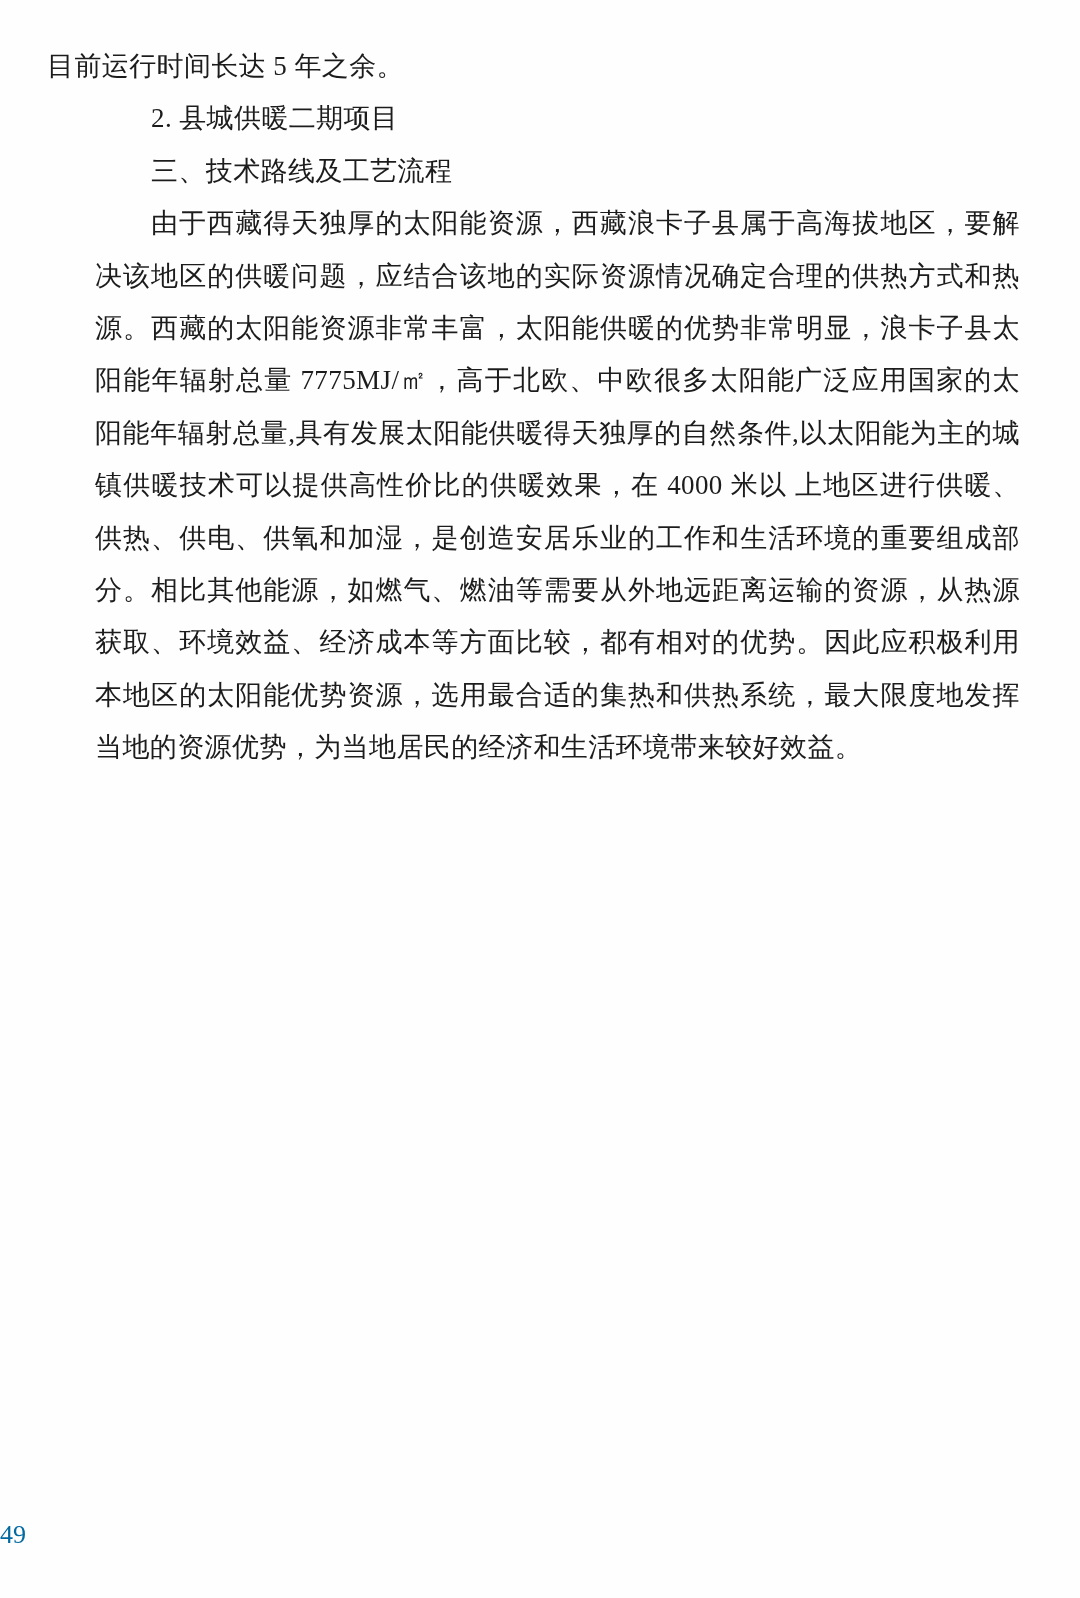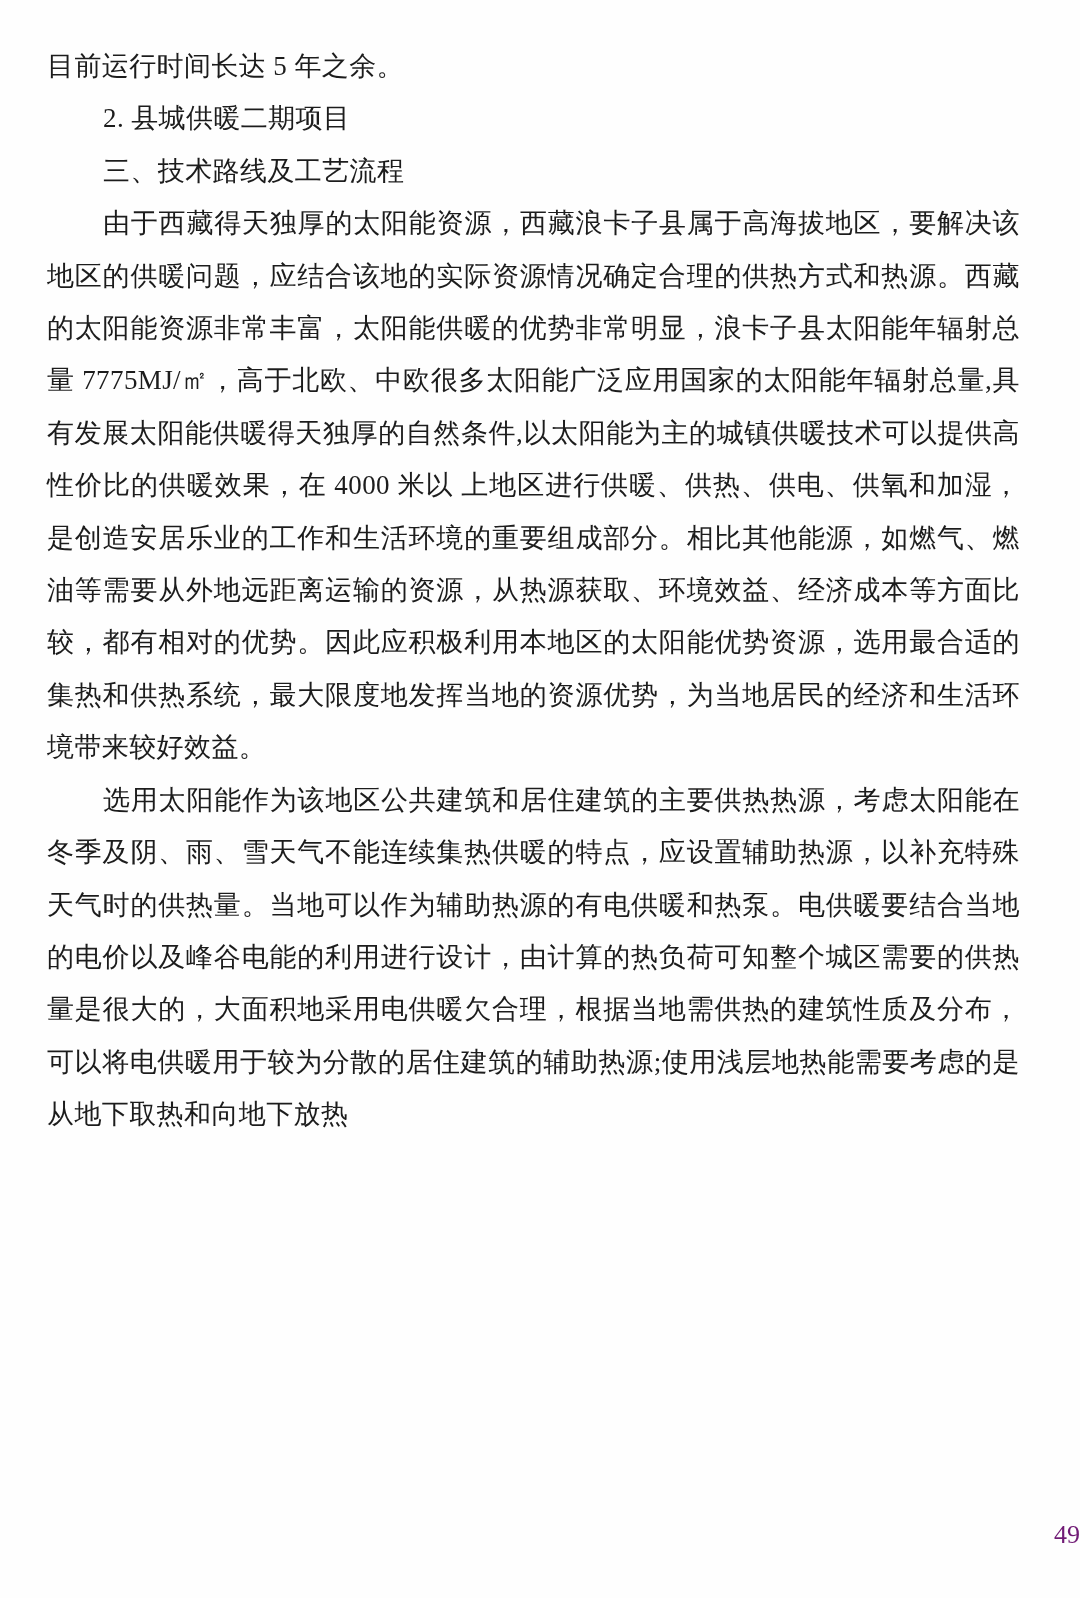--- a/index.html
+++ b/index.html
@@ -25,39 +25,39 @@
     margin: 0;
     font-size: 27px;
     line-height: 52.4px;
     text-align: justify;
     text-justify: inter-ideograph;
     letter-spacing: 0.4px;
     word-break: break-all;
   }
   .para.indent {
     text-indent: 56px;
+    margin-left: 48px;
   }
   .para.heading {
     font-weight: normal;
   }
   .page-footer {
     position: absolute;
     bottom: 48px;
     left: 0;
     width: 100%;
-    text-align: right;
+    text-align: left;
     font-size: 26px;
-    color: #701a75;
+    color: #0369a1;
   }
 </style>
 </head>
 <body>
 
 <div class="page">
   <div class="content">
     <p class="para">目前运行时间长达 5 年之余。</p>
     <p class="para indent">2. 县城供暖二期项目</p>
     <p class="para indent heading">三、技术路线及工艺流程</p>
     <p class="para indent">由于西藏得天独厚的太阳能资源，西藏浪卡子县属于高海拔地区，要解决该地区的供暖问题，应结合该地的实际资源情况确定合理的供热方式和热源。西藏的太阳能资源非常丰富，太阳能供暖的优势非常明显，浪卡子县太阳能年辐射总量 7775MJ/㎡，高于北欧、中欧很多太阳能广泛应用国家的太阳能年辐射总量,具有发展太阳能供暖得天独厚的自然条件,以太阳能为主的城镇供暖技术可以提供高性价比的供暖效果，在 4000 米以 上地区进行供暖、供热、供电、供氧和加湿，是创造安居乐业的工作和生活环境的重要组成部分。相比其他能源，如燃气、燃油等需要从外地远距离运输的资源，从热源获取、环境效益、经济成本等方面比较，都有相对的优势。因此应积极利用本地区的太阳能优势资源，选用最合适的集热和供热系统，最大限度地发挥当地的资源优势，为当地居民的经济和生活环境带来较好效益。</p>
-    <p class="para indent">选用太阳能作为该地区公共建筑和居住建筑的主要供热热源，考虑太阳能在冬季及阴、雨、雪天气不能连续集热供暖的特点，应设置辅助热源，以补充特殊天气时的供热量。当地可以作为辅助热源的有电供暖和热泵。电供暖要结合当地的电价以及峰谷电能的利用进行设计，由计算的热负荷可知整个城区需要的供热量是很大的，大面积地采用电供暖欠合理，根据当地需供热的建筑性质及分布，可以将电供暖用于较为分散的居住建筑的辅助热源;使用浅层地热能需要考虑的是从地下取热和向地下放热</p>
   </div>
   <div class="page-footer">49</div>
 </div>
 
 </body></html>

